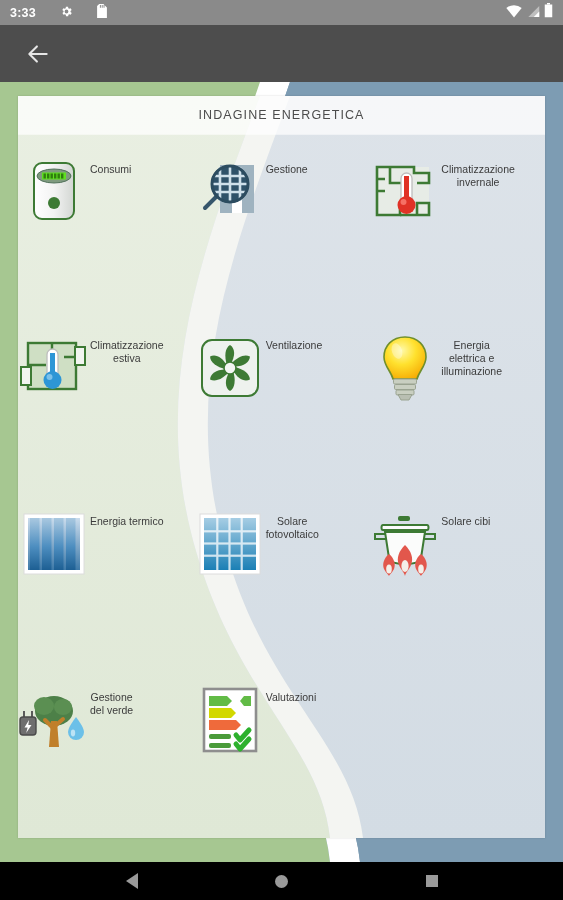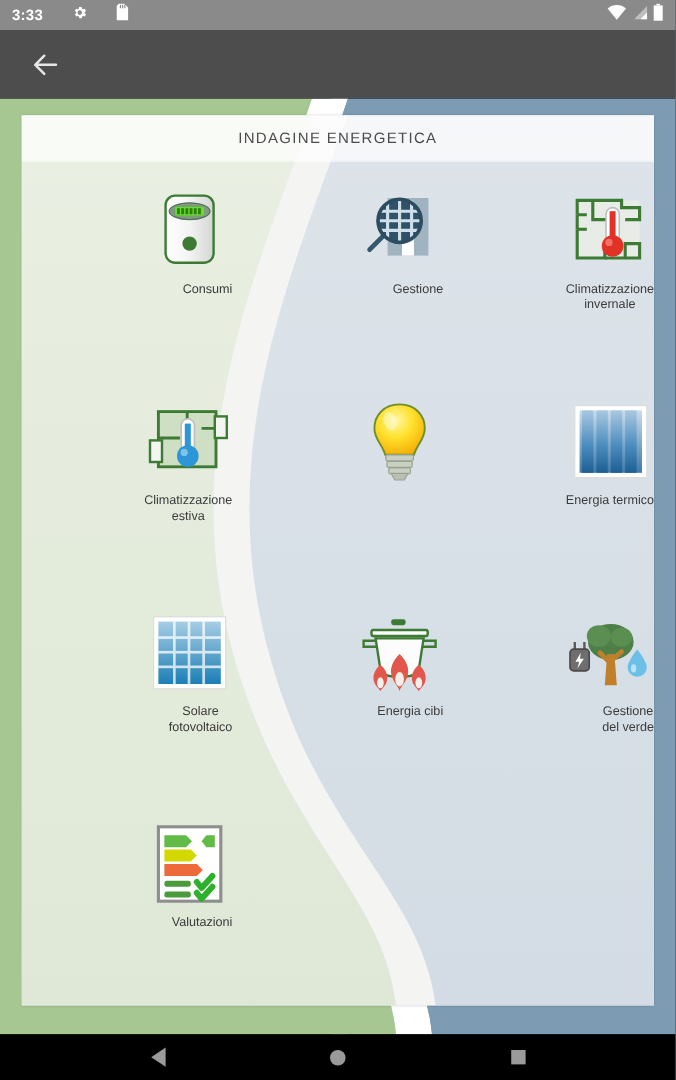--- a/index.html
+++ b/index.html
@@ -76,21 +76,21 @@
 
   
   #icon-grid{
     position:absolute; left:0; top:38px; width:527px; height:704px;
     display:grid;
     grid-template-columns:repeat(3,1fr);
     grid-template-rows:repeat(4,1fr);
     z-index:4;
   }
   .grid-cell{
-    display:flex; flex-direction:column; align-items:flex-end;
+    display:flex; flex-direction:row; align-items:flex-start;
     justify-content:flex-start; padding-top:22px;
     cursor:pointer;
   }
   .cell-icon{ width:72px; height:72px; display:flex; align-items:center; justify-content:center; }
   .cell-label{
     margin-top:7px; font-size:10.5px; color:#3b3b3b;
     text-align:center; line-height:13px; max-width:110px;
     white-space:pre-line;
   }
 
@@ -271,20 +271,51 @@
           <rect x="31" y="16" width="5" height="24" fill="#2d96d6"></rect>
           <circle cx="33.5" cy="43" r="9" fill="#2d96d6"></circle>
           <circle cx="30.5" cy="40" r="3" fill="#9ed4f2" opacity=".7"></circle>
         </svg>
       </div>
       <span class="cell-label">Climatizzazione
 estiva</span>
     </div>
 
 
+    <div class="grid-cell">
+      <div class="cell-icon">
+        <svg width="60" height="60" viewBox="0 0 60 60">
+          <rect x="2" y="2" width="56" height="56" rx="10" fill="#eef2ee" stroke="#3d7a34" stroke-width="2"></rect>
+          <g fill="#3d7a34">
+            <g transform="translate(30,30)">
+              <g>
+                  <path d="M0,-3 C6,-12 5,-20 0,-23 C-5,-20 -6,-12 -3,-3 Z"></path>
+                </g>
+              <g transform="rotate(60)">
+                  <path d="M0,-3 C6,-12 5,-20 0,-23 C-5,-20 -6,-12 -3,-3 Z"></path>
+                </g>
+              <g transform="rotate(120)">
+                  <path d="M0,-3 C6,-12 5,-20 0,-23 C-5,-20 -6,-12 -3,-3 Z"></path>
+                </g>
+              <g transform="rotate(180)">
+                  <path d="M0,-3 C6,-12 5,-20 0,-23 C-5,-20 -6,-12 -3,-3 Z"></path>
+                </g>
+              <g transform="rotate(240)">
+                  <path d="M0,-3 C6,-12 5,-20 0,-23 C-5,-20 -6,-12 -3,-3 Z"></path>
+                </g>
+              <g transform="rotate(300)">
+                  <path d="M0,-3 C6,-12 5,-20 0,-23 C-5,-20 -6,-12 -3,-3 Z"></path>
+                </g>
+            </g>
+          </g>
+          <circle cx="30" cy="30" r="6" fill="#f3f6f3" stroke="#3d7a34" stroke-width="1.6"></circle>
+        </svg>
+      </div>
+      <span class="cell-label">Ventilazione</span>
+    </div>
 
     <div class="grid-cell">
       <div class="cell-icon">
         <svg width="54" height="66" viewBox="0 0 54 66">
           <defs>
               <radialGradient id="bulb" cx=".42" cy=".32" r=".75">
             <stop offset="0" stop-color="#fff9a8"></stop>
                 <stop offset=".45" stop-color="#ffe12e"></stop>
                 <stop offset="1" stop-color="#f5a800"></stop>
           </radialGradient>
@@ -292,20 +323,23 @@
           <path d="M27,2 C14,2 6,11 6,22 C6,31 13,36 15,44 L39,44 C41,36 48,31 48,22 C48,11 40,2 27,2 Z" fill="url(#bulb)" stroke="#6f8f2d" stroke-width="1.6"></path>
           <g fill="#c9cfc1" stroke="#9aa391" stroke-width="1">
             <rect x="15.5" y="44" width="23" height="5" rx="1.2"></rect>
             <rect x="16.5" y="49.5" width="21" height="5" rx="1.2"></rect>
             <rect x="18" y="55" width="18" height="5" rx="1.2"></rect>
           </g>
           <path d="M20,59.5 L34,59.5 L31,65 L23,65 Z" fill="#b9bfb2" stroke="#9aa391" stroke-width="1"></path>
           <ellipse cx="19" cy="16" rx="5" ry="8" fill="#ffffff" opacity=".35" transform="rotate(-20 19 16)"></ellipse>
         </svg>
       </div>
+      <span class="cell-label">Energia
+elettrica e
+illuminazione</span>
     </div>
 
     <div class="grid-cell">
       <div class="cell-icon">
         <svg width="62" height="62" viewBox="0 0 62 62">
           <defs>
             <linearGradient id="stBand" x1="0" y1="0" x2="0" y2="1">
               <stop offset="0" stop-color="#a9c8e0"></stop>
                 <stop offset=".55" stop-color="#4d8ec0"></stop>
                 <stop offset="1" stop-color="#1d5f93"></stop>
@@ -366,21 +400,21 @@
             <path d="M18,42 C23,46 25,52 23,57 C21,61 19,62 18,64 C17,62 15,61 13,57 C11,52 13,46 18,42 Z"></path>
             <path d="M50,42 C55,46 57,52 55,57 C53,61 51,62 50,64 C49,62 47,61 45,57 C43,52 45,46 50,42 Z"></path>
           </g>
           <g fill="#f4efe8">
             <ellipse cx="34" cy="54" rx="3.6" ry="6"></ellipse>
             <ellipse cx="18" cy="57" rx="2.8" ry="4.6"></ellipse>
             <ellipse cx="50" cy="57" rx="2.8" ry="4.6"></ellipse>
           </g>
         </svg>
       </div>
-      <span class="cell-label">Energia cibi</span>
+      <span class="cell-label">Solare cibi</span>
     </div>
 
     <div class="grid-cell">
       <div class="cell-icon">
         <svg width="72" height="62" viewBox="0 0 72 62">
 
           <ellipse cx="36" cy="22" rx="19" ry="15" fill="#4d8048"></ellipse>
           <ellipse cx="26" cy="17" rx="10" ry="9" fill="#5b8f52"></ellipse>
           <ellipse cx="45" cy="18" rx="9" ry="8" fill="#5b8f52"></ellipse>
           <path d="M33,32 L39,32 L41,58 L31,58 Z" fill="#c07f2a"></path>

